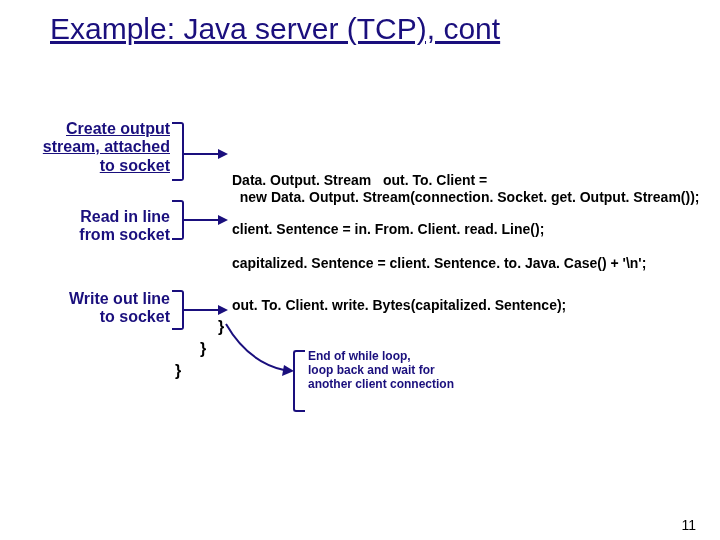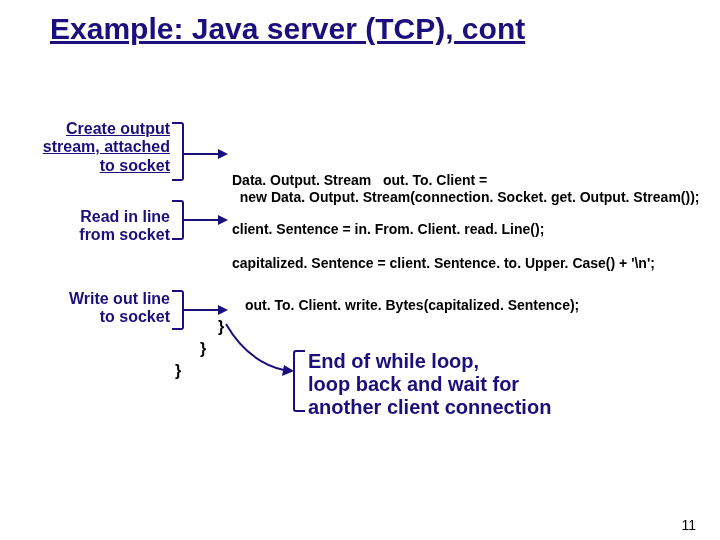--- a/index.html
+++ b/index.html
@@ -14,21 +14,21 @@
   .slide {
     position: relative;
     width: 720px;
     height: 540px;
   }
   .title {
     position: absolute;
     left: 50px;
     top: 12px;
     font-size: 30px;
-    font-weight: bold;
+    font-weight: normal;
     color: #1a0f7d;
     text-decoration: underline;
   }
   .annot {
     position: absolute;
     font-size: 16px;
     font-weight: bold;
     color: #1a0f7d;
     text-align: right;
     line-height: 1.15;
@@ -44,21 +44,21 @@
   }
   .brace {
     position: absolute;
     font-family: Arial, Helvetica, sans-serif;
     font-size: 16px;
     font-weight: bold;
     color: #000;
   }
   .callout {
     position: absolute;
-    font-size: 20px;
+    font-size: 12px;
     font-weight: bold;
     color: #1a0f7d;
     line-height: 1.15;
   }
   .bracket {
     position: absolute;
     width: 10px;
     border: 2px solid #1a0f7d;
     border-right: none;
     border-radius: 3px 0 0 3px;
@@ -99,29 +99,29 @@
   <div class="code" style="left:232px; top:172px;">Data. Output. Stream   out. To. Client =<br>  new Data. Output. Stream(connection. Socket. get. Output. Stream());</div>
 
   <div class="annot" style="left:60px; top:208px; width:110px;">Read in  line<br>from socket</div>
   <div class="bracket-r" style="left:172px; top:200px; height:36px;"></div>
   <svg class="arrow" style="left:184px; top:214px;" width="44" height="12">
     <line x1="0" y1="6" x2="34" y2="6" stroke="#1a0f7d" stroke-width="2"></line>
     <polygon points="34,1 44,6 34,11" fill="#1a0f7d"></polygon>
   </svg>
   <div class="code" style="left:232px; top:213px;margin-top:8px;">client. Sentence = in. From. Client. read. Line();</div>
 
-  <div class="code" style="left:232px; top:255px;">capitalized. Sentence = client. Sentence. to. Upper. Case() + '\n';</div>
+  <div class="code" style="left:232px; top:255px;">capitalized. Sentence = client. Sentence. to. Java. Case() + '\n';</div>
 
   <div class="annot" style="left:50px; top:290px; width:120px;">Write out line<br>to socket</div>
   <div class="bracket-r" style="left:172px; top:290px; height:36px;"></div>
   <svg class="arrow" style="left:184px; top:304px;" width="44" height="12">
     <line x1="0" y1="6" x2="34" y2="6" stroke="#1a0f7d" stroke-width="2"></line>
     <polygon points="34,1 44,6 34,11" fill="#1a0f7d"></polygon>
   </svg>
-  <div class="code" style="left:232px; top:297px;margin-left:13px;">out. To. Client. write. Bytes(capitalized. Sentence);</div>
+  <div class="code" style="left:232px; top:297px;">out. To. Client. write. Bytes(capitalized. Sentence);</div>
 
   <div class="brace" style="left:218px; top:318px;">}</div>
   <div class="brace" style="left:200px; top:340px;">}</div>
   <div class="brace" style="left:175px; top:362px;">}</div>
 
   <svg class="arrow" style="left:226px; top:322px;" width="70" height="60">
     <path d="M 0 2 Q 22 40 58 48" stroke="#1a0f7d" stroke-width="2" fill="none"></path>
     <polygon points="58,43 68,49 56,54" fill="#1a0f7d"></polygon>
   </svg>
 

